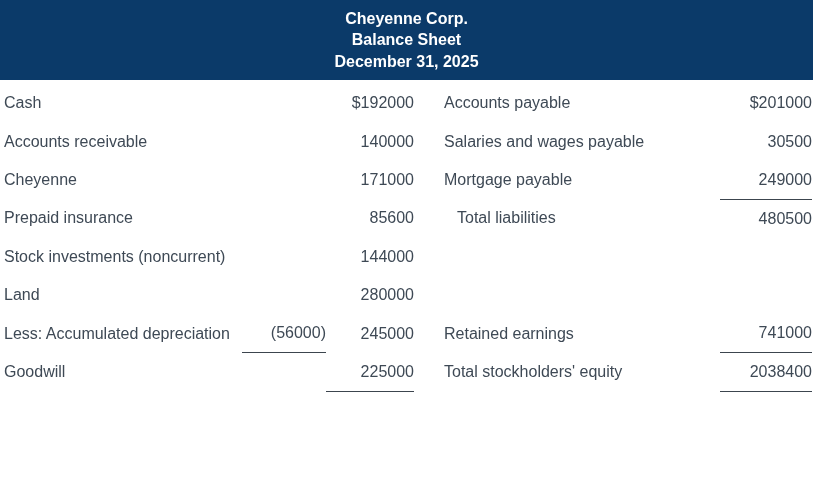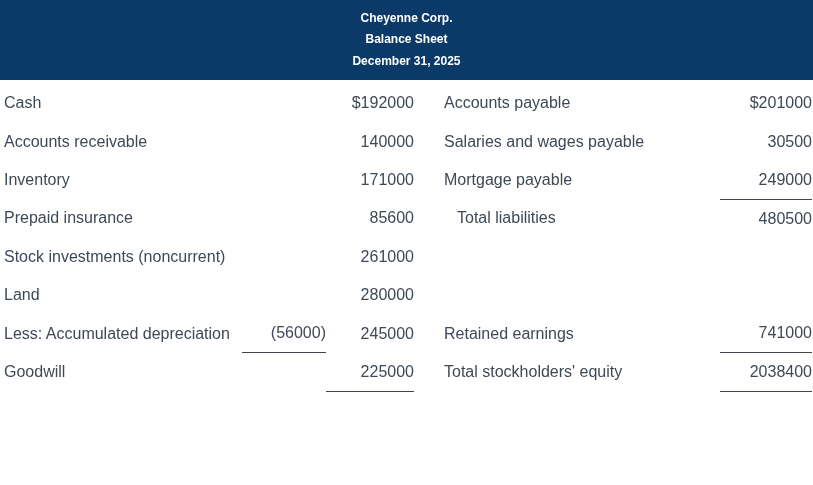--- a/index.html
+++ b/index.html
@@ -27,21 +27,21 @@
   .banner {
     width: 813px;
     height: 80px;
     background: var(--header-bg);
     color: var(--header-text);
     display: flex;
     flex-direction: column;
     align-items: center;
     justify-content: center;
     font-weight: 700;
-    font-size: 12px;
+    font-size: 16px;
     line-height: 21.5px;
     text-align: center;
   }
   table.bs-table {
     border-collapse: collapse;
     table-layout: fixed;
     width: 808px;
     margin: 4px;
     font-size: 16px;
     color: var(--body-text);
@@ -106,39 +106,39 @@
       </tr>
       <tr>
         <td class="l-label">Accounts receivable</td>
         <td class="l-inner"></td>
         <td class="l-amt">140000</td>
         <td class="gap"></td>
         <td class="r-label">Salaries and wages payable</td>
         <td class="r-amt">30500</td>
       </tr>
       <tr>
-        <td class="l-label">Inventory</td>
+        <td class="l-label">Cheyenne</td>
         <td class="l-inner"></td>
         <td class="l-amt">171000</td>
         <td class="gap"></td>
         <td class="r-label">Mortgage payable</td>
         <td class="r-amt ul">249000</td>
       </tr>
       <tr>
         <td class="l-label">Prepaid insurance</td>
         <td class="l-inner"></td>
         <td class="l-amt">85600</td>
         <td class="gap"></td>
         <td class="r-label indent">Total liabilities</td>
         <td class="r-amt">480500</td>
       </tr>
       <tr>
         <td class="l-label">Stock investments (noncurrent)</td>
         <td class="l-inner"></td>
-        <td class="l-amt">261000</td>
+        <td class="l-amt">144000</td>
         <td class="gap"></td>
         <td class="r-label"></td>
         <td class="r-amt"></td>
       </tr>
       <tr>
         <td class="l-label">Land</td>
         <td class="l-inner"></td>
         <td class="l-amt">280000</td>
         <td class="gap"></td>
         <td class="r-label"></td>

